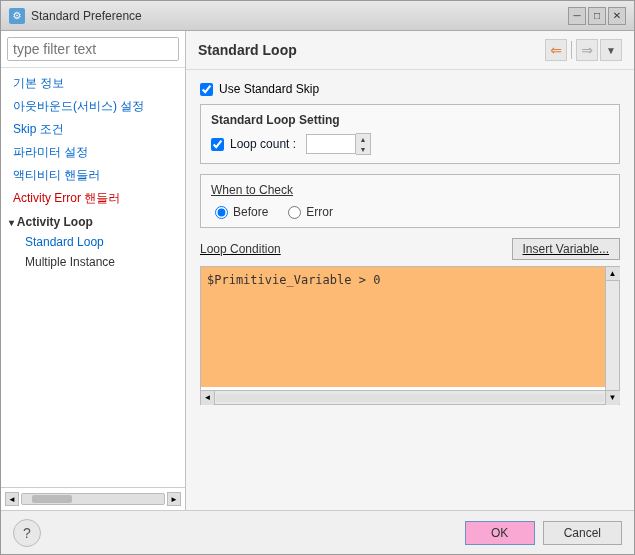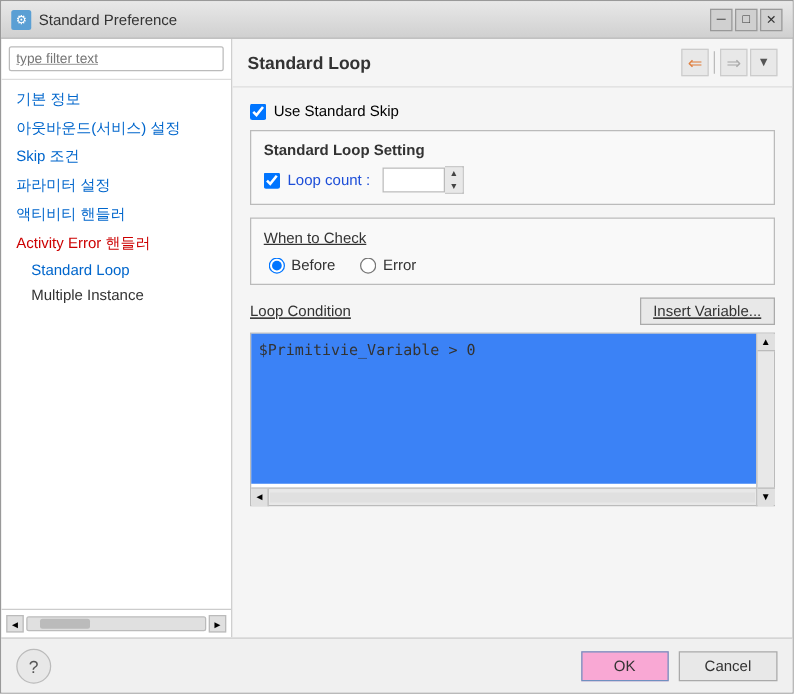--- a/index.html
+++ b/index.html
@@ -84,24 +84,23 @@
     }
     .filter-input-wrap {
       padding: 6px;
       border-bottom: 1px solid #ddd;
     }
     .filter-input {
       width: 100%;
       padding: 3px 5px;
       border: 1px solid #bbb;
       border-radius: 2px;
-      font-size: 11px;
+      font-size: 14px;
       color: #aaa;
       outline: none;
-      text-decoration: underline;
     }
     .nav-list {
       flex: 1;
       overflow-y: auto;
       padding: 4px 0;
     }
     .nav-item {
       padding: 3px 12px;
       cursor: pointer;
       color: #0066cc;
@@ -240,21 +239,21 @@
       display: flex;
       align-items: center;
       gap: 6px;
     }
     .loop-count-row input[type=checkbox] {
       width: 13px;
       height: 13px;
     }
     .loop-count-label {
       font-size: 12px;
-      color: #1d4ed8;
+      color: #0f172a;
     }
     .spinner-wrap {
       display: flex;
       align-items: center;
       margin-left: 4px;
     }
     .spinner-input {
       width: 50px;
       height: 20px;
       border: 1px solid #bbb;
@@ -341,21 +340,21 @@
     }
     .condition-textarea {
       width: calc(100% - 14px);
       height: 120px;
       border: none;
       resize: none;
       font-family: monospace;
       font-size: 12px;
       padding: 6px;
       outline: none;
-      background: #3b82f6;
+      background: #fdba74;
       color: #333;
     }
     .textarea-scrollbar-v {
       position: absolute;
       right: 0;
       top: 0;
       width: 14px;
       height: 100%;
       background: #e8e8e8;
       border-left: 1px solid #bbb;
@@ -474,20 +473,21 @@
       <div class="filter-input-wrap">
         <input class="filter-input" type="text" placeholder="type filter text" style="">
       </div>
       <div class="nav-list">
         <div class="nav-item korean">기본 정보</div>
         <div class="nav-item korean">아웃바운드(서비스) 설정</div>
         <div class="nav-item korean">Skip 조건</div>
         <div class="nav-item korean">파라미터 설정</div>
         <div class="nav-item korean">액티비티 핸들러</div>
         <div class="nav-item error">Activity Error 핸들러</div>
+        <div class="nav-item section-header plain">Activity Loop</div>
         <div class="nav-item active child" style="color:#0066cc; padding-left:24px;">Standard Loop</div>
         <div class="nav-item child" style="color:#333; padding-left:24px;">Multiple Instance</div>
       </div>
       <div class="left-panel-bottom">
         <div class="scroll-arrow">◄</div>
         <div class="scrollbar-h">
           <div class="scrollbar-thumb"></div>
         </div>
         <div class="scroll-arrow">►</div>
       </div>

